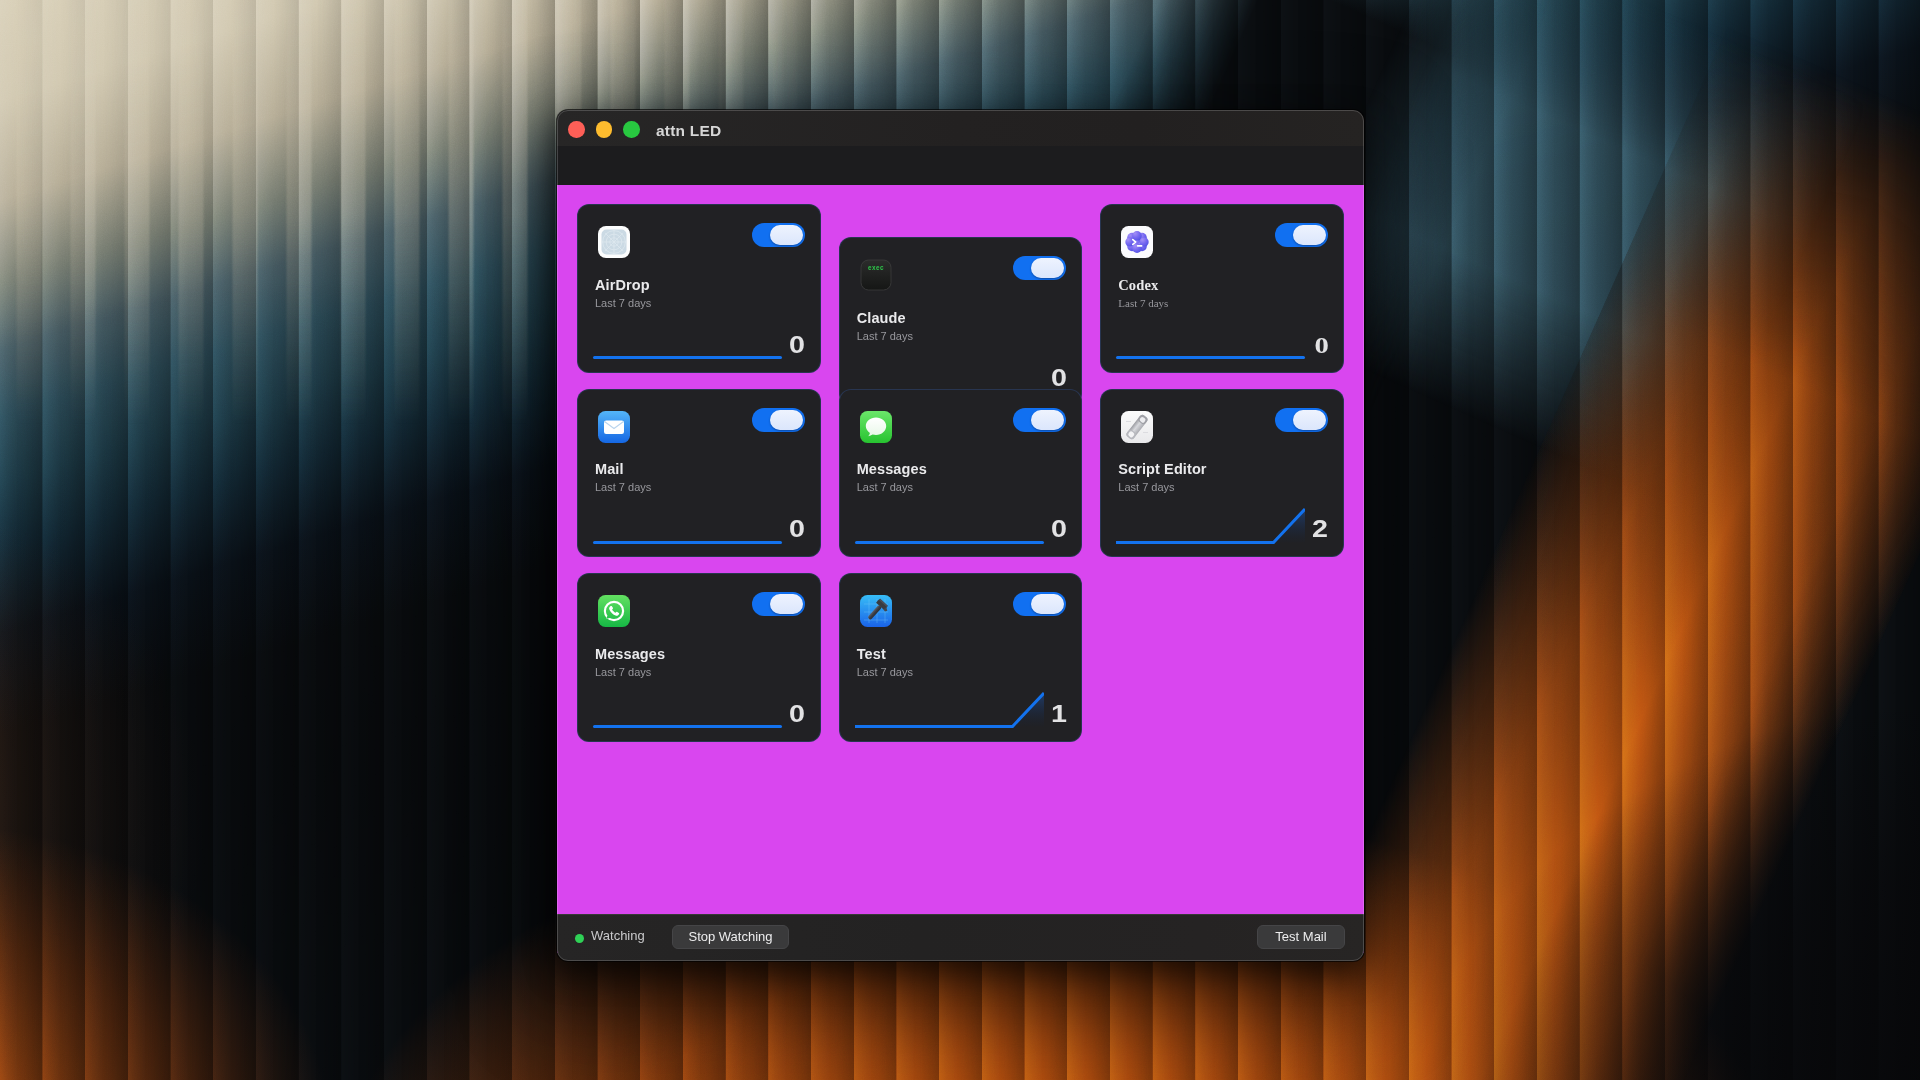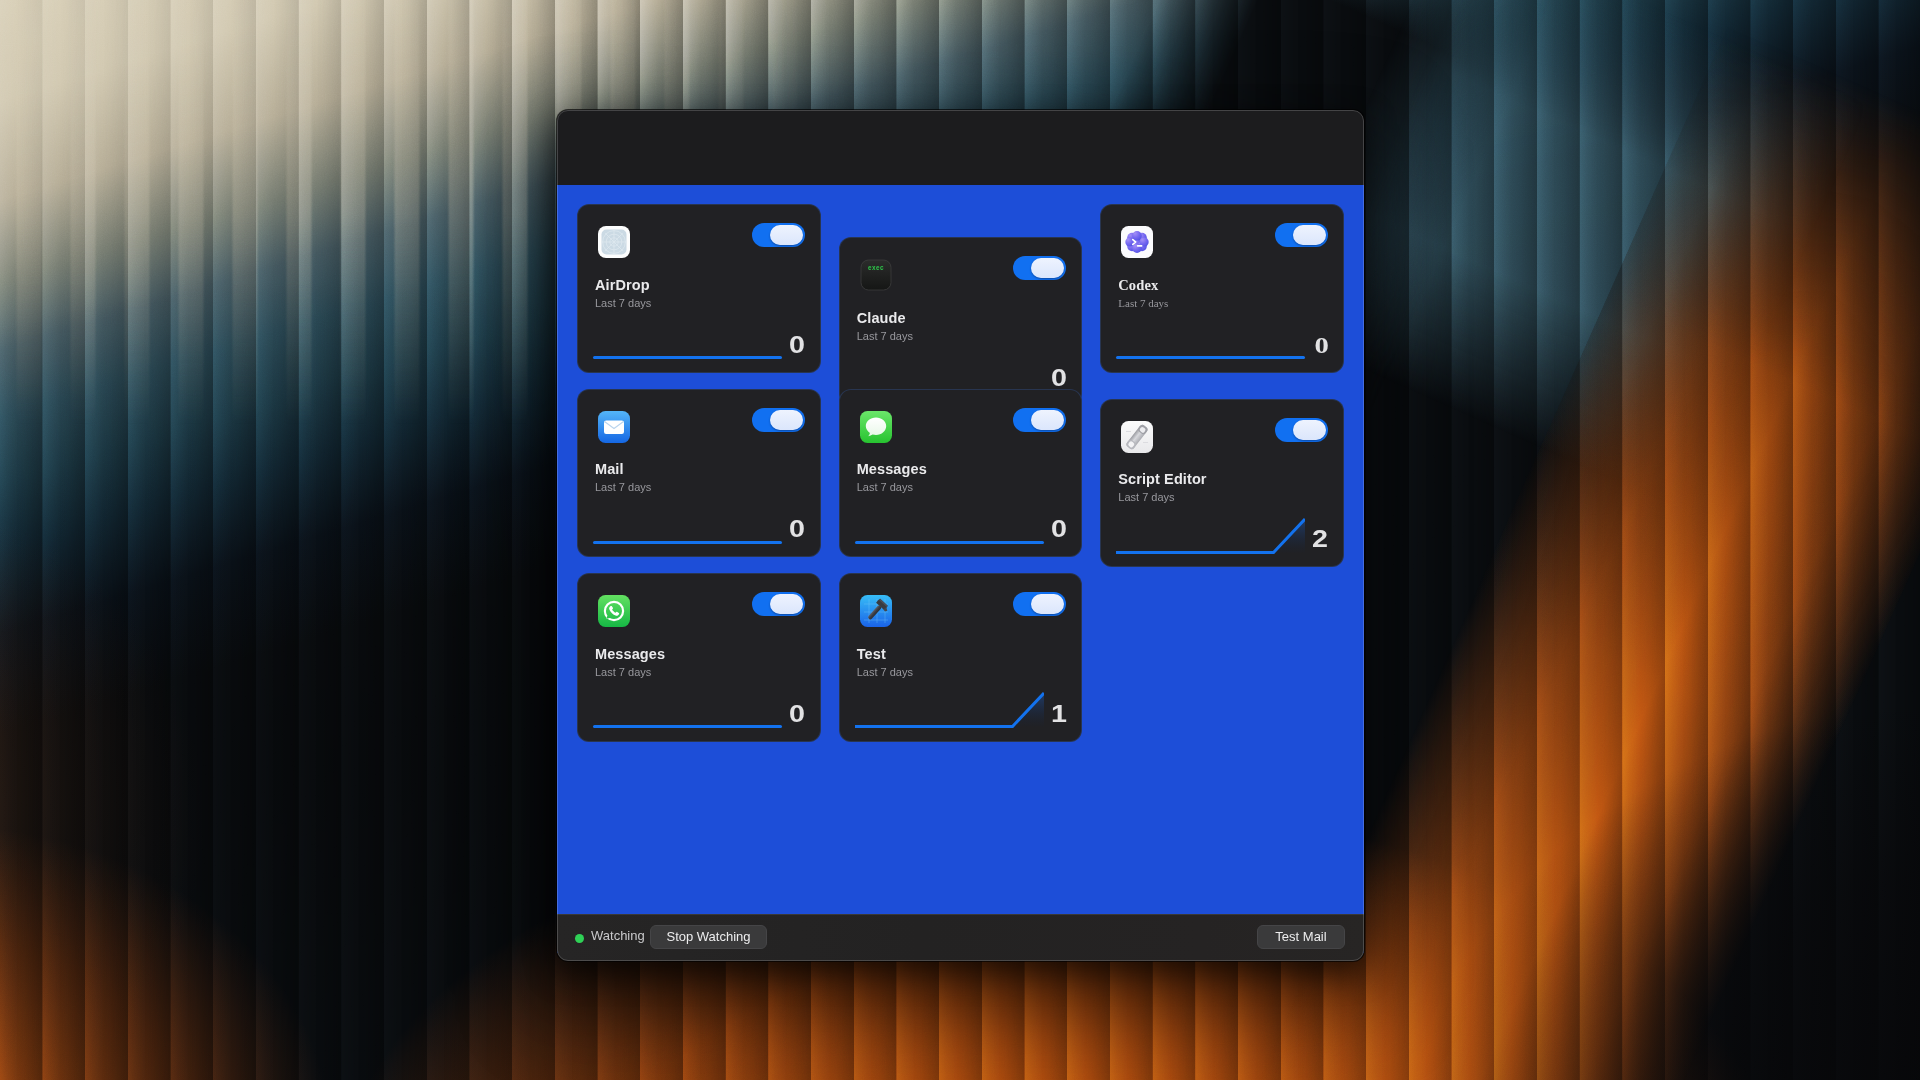--- a/index.html
+++ b/index.html
@@ -87,38 +87,38 @@
   .tl.r { left:11px; background:#fe5f57; }
   .tl.y { left:38.7px;  background:#febc2e; }
   .tl.g { left:66.4px; background:#28c840; }
   .wtitle { position:absolute; left:99px; top:2px; line-height:37px; font-size:15.5px; font-weight:bold; color:#d6d6d6; letter-spacing:0.2px; }
 
   .subbar { position:absolute; left:0; top:36px; width:100%; height:39px; background:linear-gradient(90deg,#252424 0%,#222121 50%,#212020 75%,#232222 100%); border-top:1px solid #363636; border-bottom:1px solid #343434; }
   .subbar .label { position:absolute; left:44px; top:0; line-height:38px; font-size:13.5px; font-weight:bold; color:#cfcfd2; }
   .eye { position:absolute; left:18px; top:14px; }
   .chev { position:absolute; right:20px; top:16px; }
 
-  .content { position:absolute; left:0; top:75px; width:100%; height:768px; background:#1d4ed8; }
+  .content { position:absolute; left:0; top:75px; width:100%; height:768px; background:#d946ef; }
 
   .card { position:absolute; width:243.7px; height:168.6px; background:#212124; border:1px solid rgba(52,88,152,0.38); border-radius:12px; }
   .card .icon { position:absolute; left:20px; top:21px; width:32px; height:32px; }
   .card .name { position:absolute; left:17px; top:71.5px; font-size:14.5px; font-weight:bold; color:#eaeaec; letter-spacing:0.1px; }
   .card .sub  { position:absolute; left:17px; top:91.5px; font-size:11px; color:#98989d; }
   .card .flat { position:absolute; left:15px; top:151px; width:189px; height:3px; background:#1372ee; border-radius:1.5px; }
   .card .num  { position:absolute; right:14.5px; top:126.5px; font-size:23.5px; font-weight:bold; color:#e2e2e4; transform:scaleX(1.22); transform-origin:100% 50%; }
   .card svg.spark { position:absolute; left:15px; top:116px; }
 
   .toggle { position:absolute; right:15px; top:18px; width:53px; height:24px; border-radius:12px; background:#1170f1; }
   .toggle .knob { position:absolute; right:2px; top:2px; width:33px; height:20px; border-radius:10px; background:linear-gradient(180deg,#eef3fe 0%,#dbe6fc 100%); box-shadow:0 1px 2px rgba(0,0,20,0.35); }
 
   .bottombar { position:absolute; left:0; bottom:0; width:100%; height:47px; background:linear-gradient(90deg,#262525 0%,#232222 45%,#252323 80%,#272524 100%); border-top:1px solid #383838; }
   .dotg { position:absolute; left:18px; top:18.5px; width:9px; height:9px; border-radius:50%; background:#2fd156; }
   .watching { position:absolute; left:34px; top:0; line-height:42px; font-size:13px; color:#c9c9cb; }
   .btn { position:absolute; top:9.5px; height:24px; background:#3a3a3b; border:1px solid #454547; border-radius:6px; font-size:13px; color:#ededee; line-height:22px; text-align:center; }
-  .btn.stop { left:93px; width:117px; }
+  .btn.stop { left:115px; width:117px; }
   .btn.test { right:19px; width:88px; }
 </style>
 </head>
 <body>
 <div id="stage">
   <div id="bg">
     <div class="base"></div>
     <div class="streakwrap">
         <div class="streaks"></div>
       </div>
@@ -131,20 +131,26 @@
     <svg id="grain" width="1920" height="1080">
       <filter id="nz" x="0" y="0" width="100%" height="100%">
         <feTurbulence type="fractalNoise" baseFrequency="0.9" numOctaves="2" stitchTiles="stitch"></feTurbulence>
         <feColorMatrix type="saturate" values="0"></feColorMatrix>
       </filter>
       <rect width="1920" height="1080" filter="url(#nz)"></rect>
     </svg>
   </div>
 
   <div id="win">
+    <div class="titlebar">
+      <div class="tl r"></div>
+        <div class="tl y"></div>
+        <div class="tl g"></div>
+      <div class="wtitle">attn LED</div>
+    </div>
     <div class="content" id="grid">
         <div class="card" style="left: 20px; top: 19.3px;">
     <div class="icon"><svg width="32" height="32" viewBox="0 0 32 32">
               <rect x="0" y="0" width="32" height="32" rx="8" fill="#fcfdfd"></rect>
               <rect x="3.5" y="3.5" width="25" height="25" rx="5" fill="#cbdae4"></rect>
               <g stroke="#dfeaf0" stroke-width="0.8" fill="none" opacity="0.9">
                 <circle cx="16" cy="16" r="4.2"></circle>
                 <circle cx="16" cy="16" r="7.8"></circle>
                 <circle cx="16" cy="16" r="11.4"></circle>
                 <line x1="16" y1="3.5" x2="16" y2="28.5"></line>
@@ -250,21 +256,21 @@
               <path d="M16 6.6 C10.3 6.6 5.8 10.4 5.8 15.1 C5.8 17.9 7.4 20.3 9.9 21.9 C9.7 23.2 9.1 24.4 8.2 25.3 C9.9 25.1 11.4 24.5 12.6 23.6 C13.7 23.9 14.8 24 16 24 C21.7 24 26.2 20 26.2 15.1 C26.2 10.4 21.7 6.6 16 6.6 Z" fill="url(#msw)"></path>
             </svg></div>
     <div class="toggle">
             <div class="knob"></div>
           </div>
     <div class="name">Messages</div>
     <div class="sub">Last 7 days</div>
     <div class="flat"></div>
     <div class="num">0</div>
         </div>
-        <div class="card" style="left: 543.3px; top: 203.7px; margin-top: 10px;">
+        <div class="card" style="left: 543.3px; top: 203.7px;">
     <div class="icon"><svg width="32" height="32" viewBox="0 0 32 32">
               <defs>
                 <linearGradient id="scg" x1="0" y1="0" x2="0" y2="1">
                   <stop offset="0" stop-color="#fbfbfb"></stop>
                   <stop offset="1" stop-color="#e9e9eb"></stop>
                 </linearGradient>
                 <linearGradient id="scr" x1="0" y1="0" x2="1" y2="0">
                   <stop offset="0" stop-color="#9a9ba1"></stop>
                   <stop offset="0.45" stop-color="#d8d9dd"></stop>
                   <stop offset="1" stop-color="#aaabb1"></stop>

